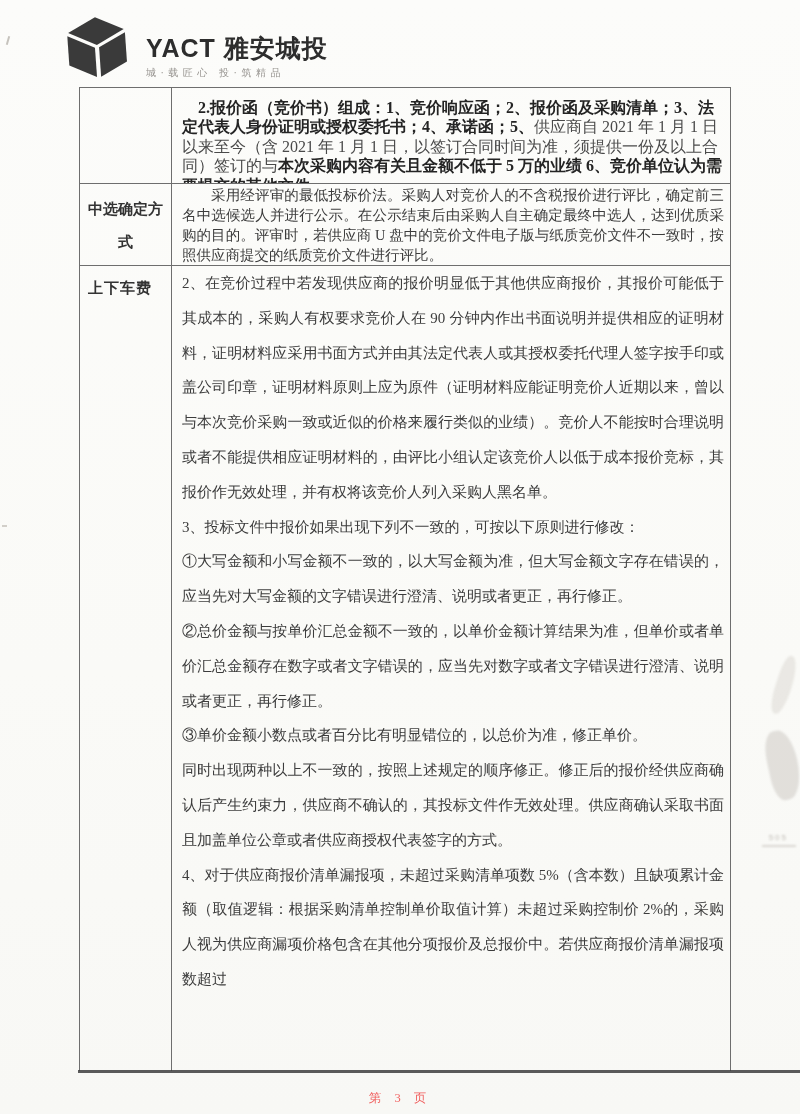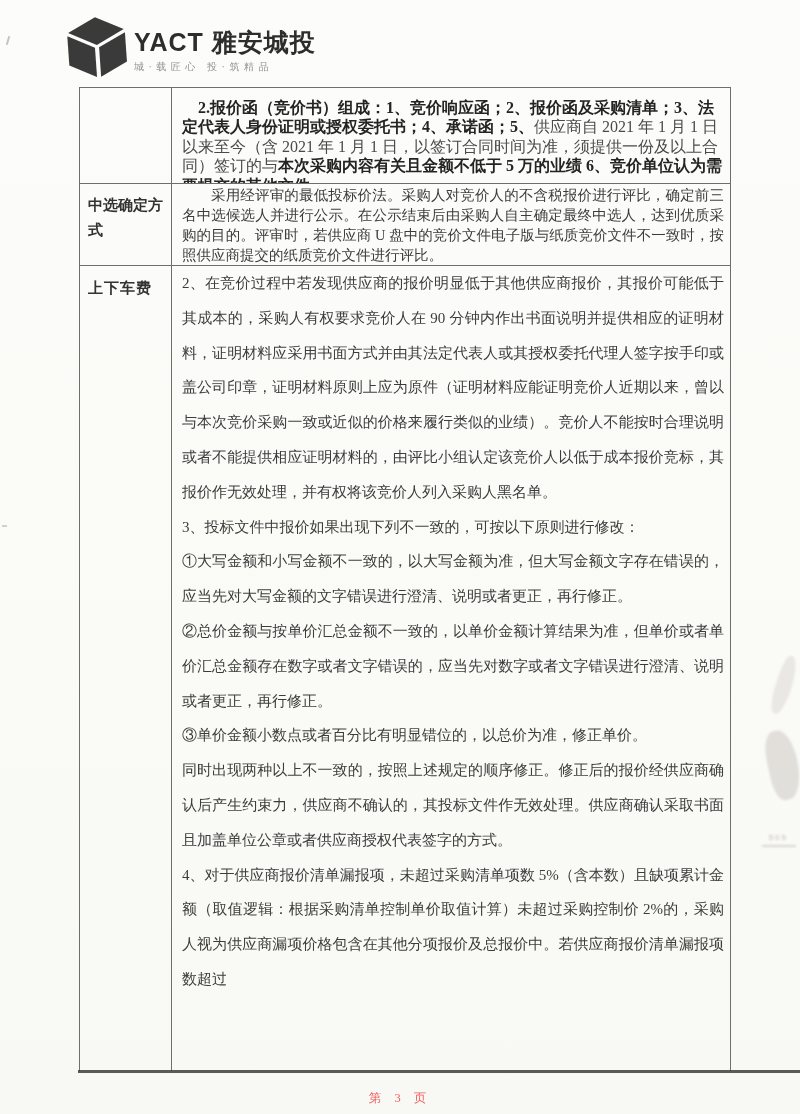--- a/index.html
+++ b/index.html
@@ -3,21 +3,21 @@
 <meta charset="utf-8">
 <style>
   html,body { margin:0; padding:0; }
   body {
     width:800px; height:1114px; position:relative; overflow:hidden;
     background:linear-gradient(180deg,#fcfcfa 0%, #fafaf7 60%, #f8f8f5 100%);
     font-family:"Liberation Serif","DejaVu Serif",serif;
     color:#3c3c3c;
   }
   
-  .logo { position:absolute; left:64px; top:14px; display:flex; align-items:center; gap:4px; }
+  .logo { position:absolute; left:64px; top:14px; display:flex; align-items:flex-end; gap:16px; }
   .cube { width:66px; height:66px; transform:rotate(-4deg); }
   .logo-text { padding-top:6px; font-family:"Liberation Sans","DejaVu Sans",sans-serif; }
   .brand { font-size:25px; font-weight:bold; color:#2d2d2d; letter-spacing:1px; }
   .tagline { margin-top:1px; font-size:10px; color:#979490; letter-spacing:4.5px; }
   
   .doc-table {
     position:absolute; left:79px; top:87px; width:652px; height:984px;
     box-sizing:border-box; border:1px solid #6e6e6e; border-bottom:none;
     display:flex; flex-direction:column; overflow:hidden;
   }
@@ -25,21 +25,21 @@
   .row:last-child { border-bottom:none; flex:1; }
   .hcell {
     flex:0 0 92px; width:92px; box-sizing:border-box; border-right:1px solid #6e6e6e;
     font-weight:bold; font-size:15px; color:#333; padding:6px 8px 0 8px;
   }
   .ccell { flex:1; box-sizing:border-box; padding:0 6px 0 10px; overflow:hidden; }
   .row-0 { height:96px; }
   .row-0 .ccell { font-size:16px; line-height:19.4px; padding-top:2px;margin-top:8px; }
   .row-1 { height:82px; }
   .row-1 .ccell { font-size:14.5px; line-height:20px; padding-top:1px; text-align:justify; }
-  .row-1 .hcell { line-height:25px; padding-top:9px; }
+  .row-1 .hcell { line-height:33px; padding-top:9px;text-align:center; }
   .row-2 .hcell { padding-top:13px; letter-spacing:1px; }
   .row-2 .ccell { font-size:15px; line-height:34.8px; text-align:justify; }
   p { margin:0; }
   .indent1 { text-indent:1em; }
   .indent2 { text-indent:2em; }
   b { font-weight:bold; color:#242424; }
   .row-0 .ccell span { color:#4a4a4a; }
   
   .cut-line { position:absolute; left:78px; top:1070px; width:722px; height:3px; background:#3e3e3e; opacity:.85; }
   

